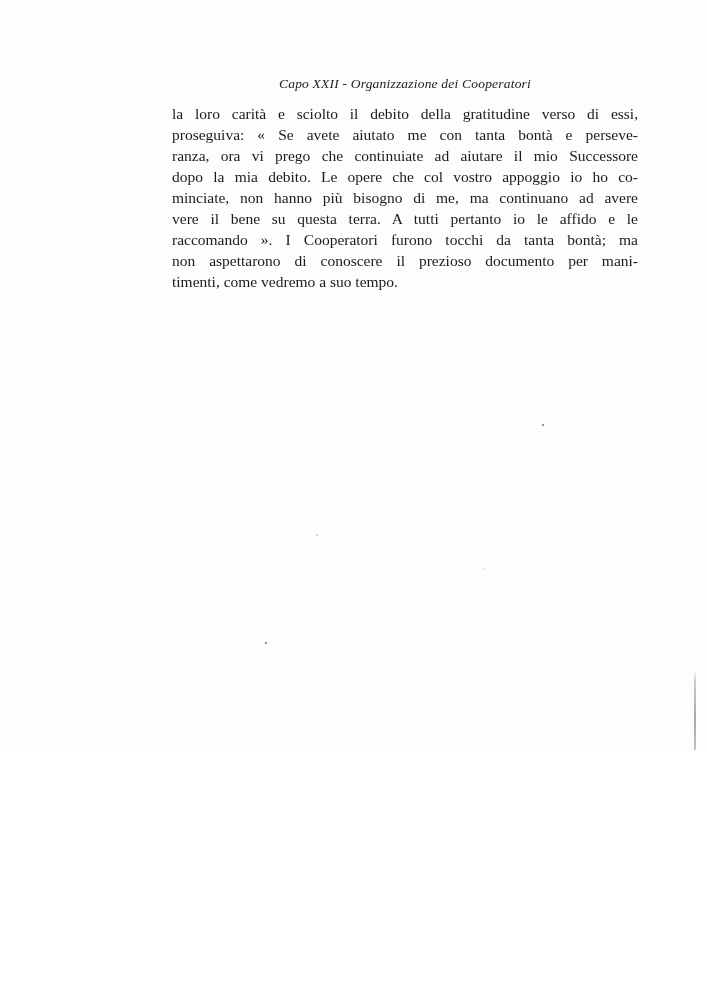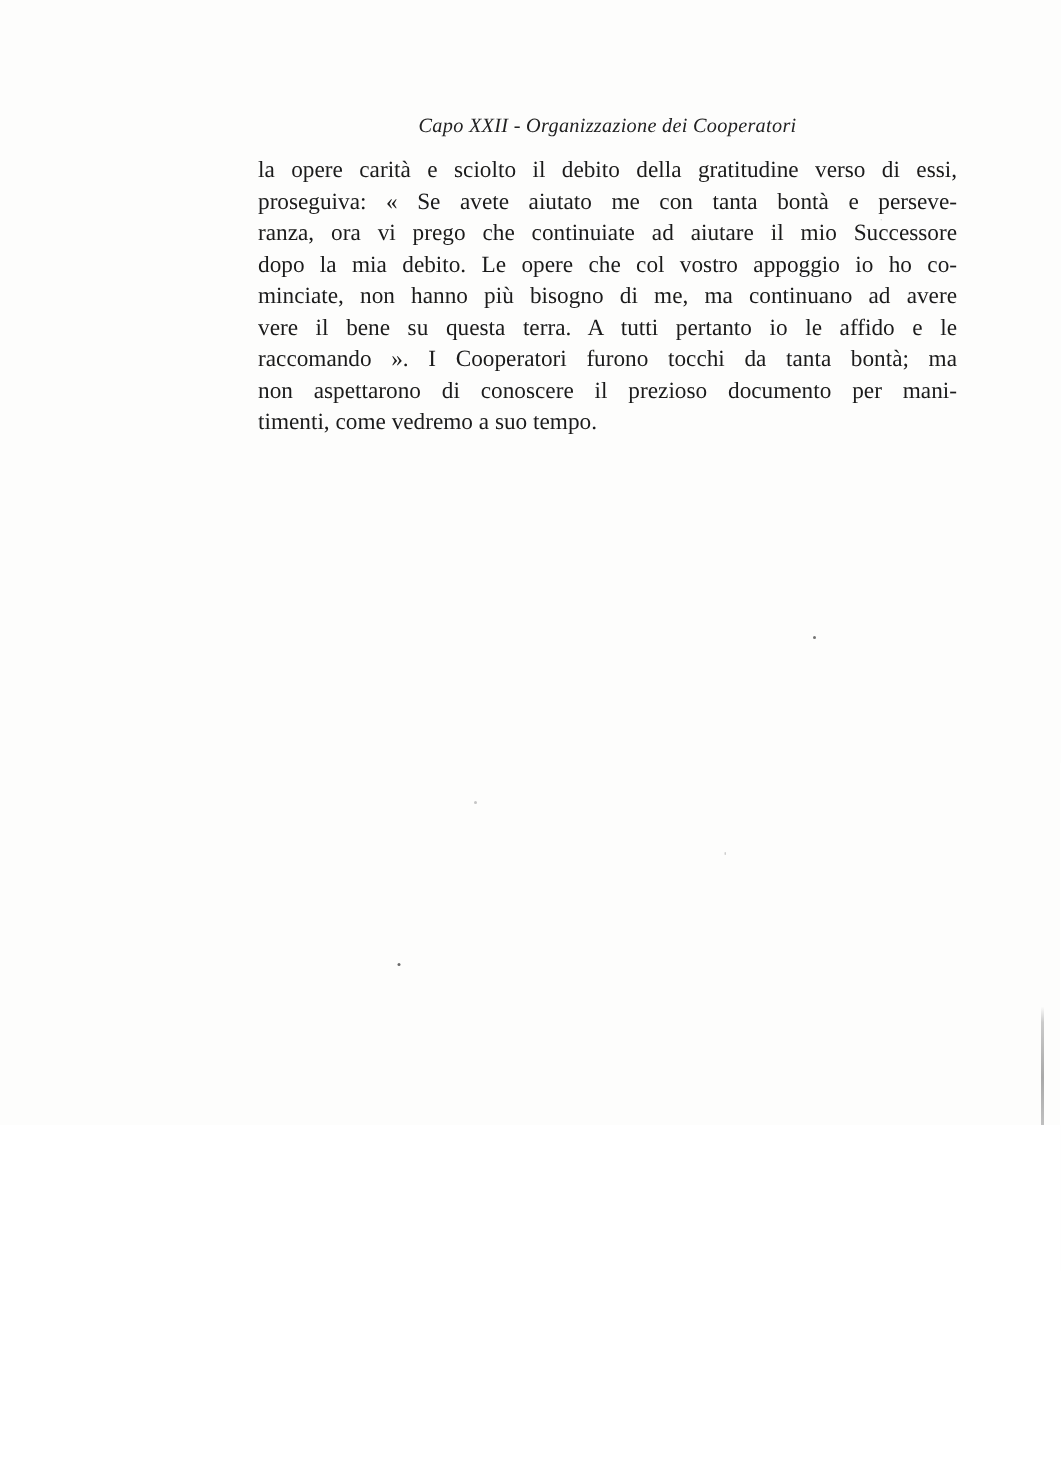--- a/index.html
+++ b/index.html
@@ -80,21 +80,21 @@
   }
 </style>
 </head>
 <body>
 
 <div class="page">
 
   <div class="running-header">Capo XXII - Organizzazione dei Cooperatori</div>
 
   <div class="body-text">
-    <div class="line">la opere carità e sciolto il debito della gratitudine verso di essi,</div>
+    <div class="line">la loro carità e sciolto il debito della gratitudine verso di essi,</div>
     <div class="line">proseguiva: « Se avete aiutato me con tanta bontà e perseve-</div>
     <div class="line">ranza, ora vi prego che continuiate ad aiutare il mio Successore</div>
     <div class="line">dopo la mia debito. Le opere che col vostro appoggio io ho co-</div>
     <div class="line">minciate, non hanno più bisogno di me, ma continuano ad avere</div>
     <div class="line">vere il bene su questa terra. A tutti pertanto io le affido e le</div>
     <div class="line">raccomando ». I Cooperatori furono tocchi da tanta bontà; ma</div>
     <div class="line">non aspettarono di conoscere il prezioso documento per mani-</div>
     <div class="line last">timenti, come vedremo a suo tempo.</div>
   </div>
 

